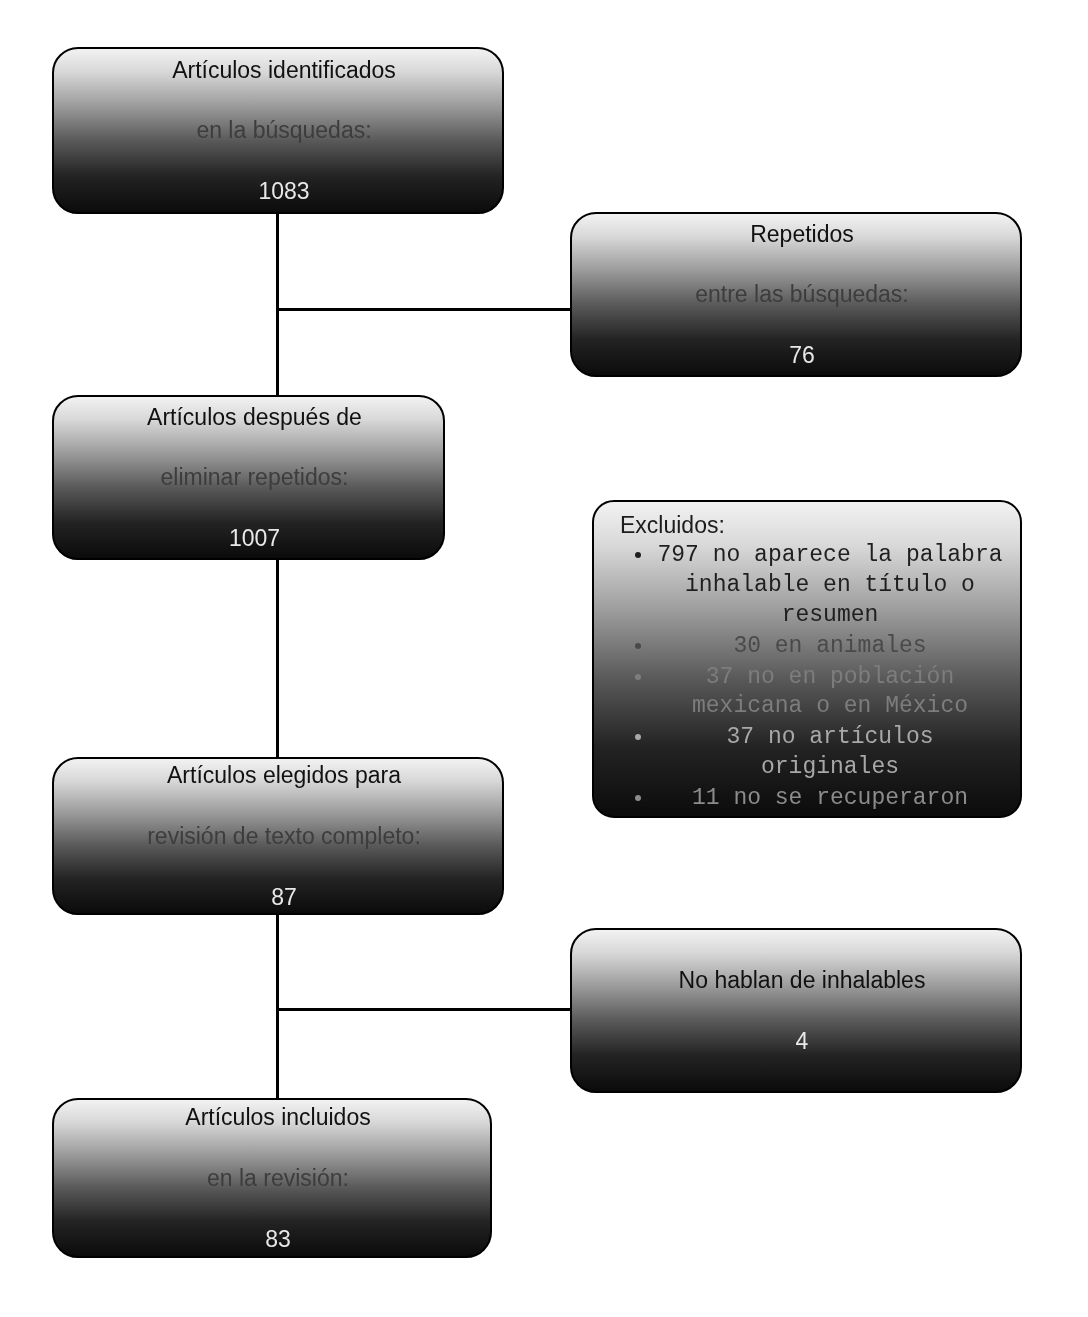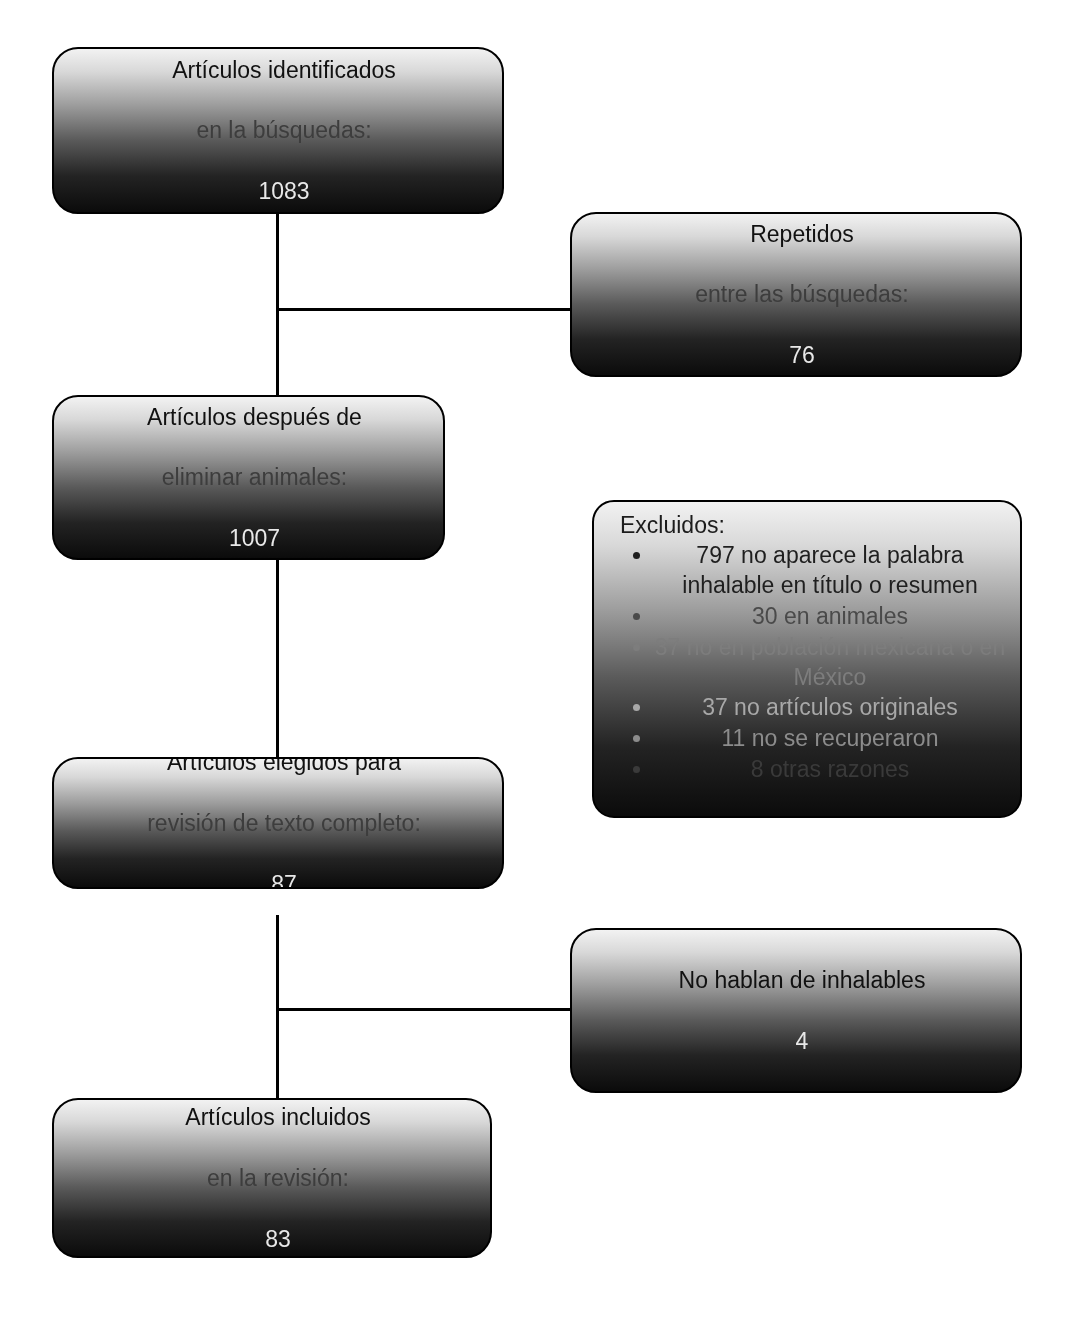--- a/index.html
+++ b/index.html
@@ -67,21 +67,21 @@
   }
   .ln.dark { color: #111111; }
   .ln.mid  { color: #3d3d3d; }
   .ln.light{ color: #e8e8e8; }
 
   
   #node-identified   { left: 52px;  top: 47px;  width: 452px; height: 167px; }
   #node-duplicates   { left: 570px; top: 212px; width: 452px; height: 165px; justify-content: center; }
   #node-after-dup    { left: 52px;  top: 395px; width: 393px; height: 165px; }
   #node-excluded     { left: 592px; top: 500px; width: 430px; height: 318px; }
-  #node-fulltext     { left: 52px;  top: 757px; width: 452px; height: 132px; }
+  #node-fulltext     { left: 52px;  top: 757px; width: 452px; height: 158px; }
   #node-nomention    { left: 570px; top: 928px; width: 452px; height: 165px; }
   #node-included     { left: 52px;  top: 1098px;width: 440px; height: 160px; }
 
   
   #node-excluded {
     align-items: flex-start;
     justify-content: flex-start;
     border-radius: 22px;
   }
   .excl-wrap {
@@ -92,20 +92,21 @@
   .excl-title {
     text-align: left;
     font-size: 23px;
     color: #1c1c1c;
     margin-bottom: 2px;
   }
   ul.excl-list {
     margin: 0;
     padding-left: 34px;
     list-style: disc;
+    font-family: Liberation Mono, monospace;
   }
   ul.excl-list li {
     font-size: 23px;
     line-height: 1.30;
     margin: 0 0 1px 0;
   }
   ul.excl-list li:nth-child(1) { color: #1f1f1f; }
   ul.excl-list li:nth-child(2) { color: #4a4a4a; }
   ul.excl-list li:nth-child(3) { color: #7d7d7d; }
   ul.excl-list li:nth-child(4) { color: #a8a8a8; }
@@ -139,21 +140,21 @@
     <span class="txt">
       <span class="ln dark">Repetidos</span>
       <span class="ln mid">entre las búsquedas:</span>
       <span class="ln light">76</span>
     </span>
   </div>
 
   <div class="node" id="node-after-dup">
     <span class="txt">
       <span class="ln dark">Artículos después de</span>
-      <span class="ln mid">eliminar animales:</span>
+      <span class="ln mid">eliminar repetidos:</span>
       <span class="ln light">1007</span>
     </span>
   </div>
 
   <div class="node" id="node-excluded">
     <div class="excl-wrap">
       <div class="excl-title">Excluidos:</div>
       <ul class="excl-list">
         <li>797 no aparece la palabra inhalable en título o resumen</li>
         <li>30 en animales</li>

